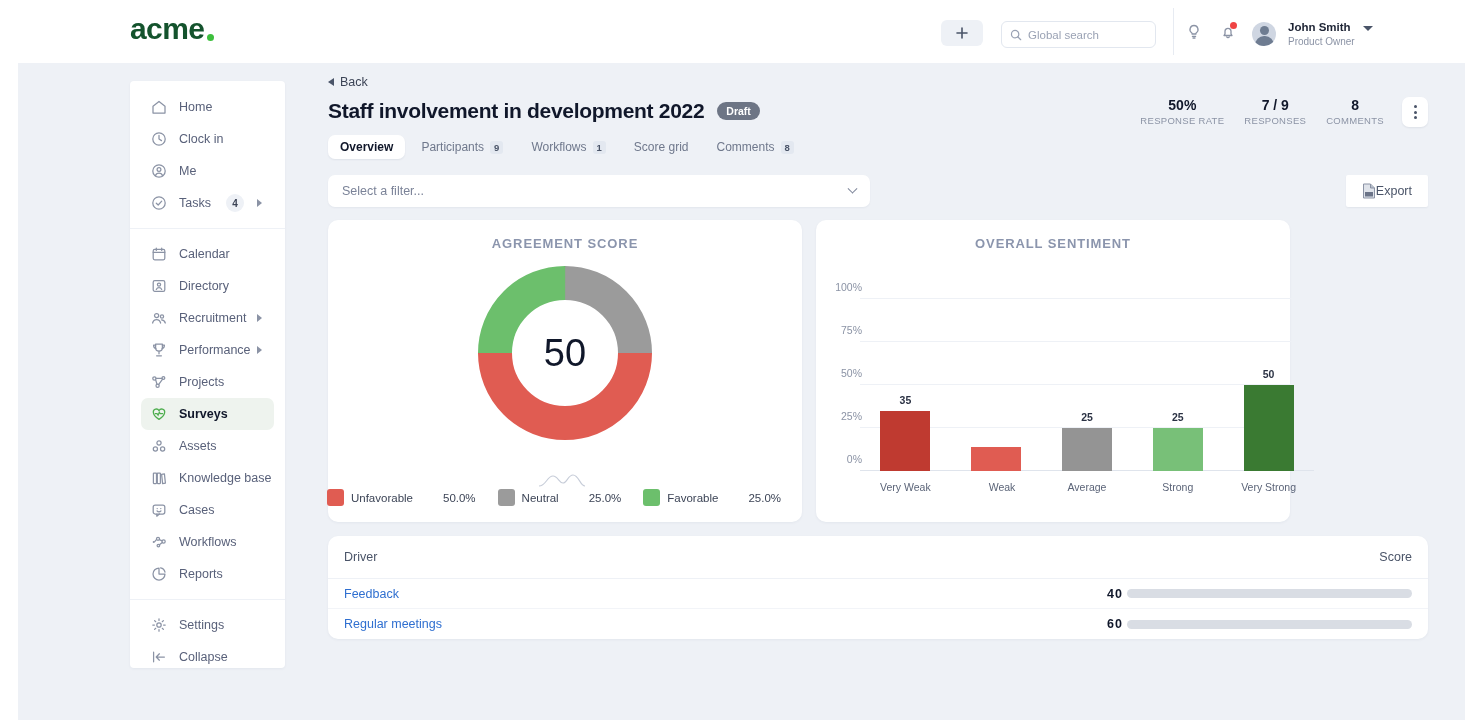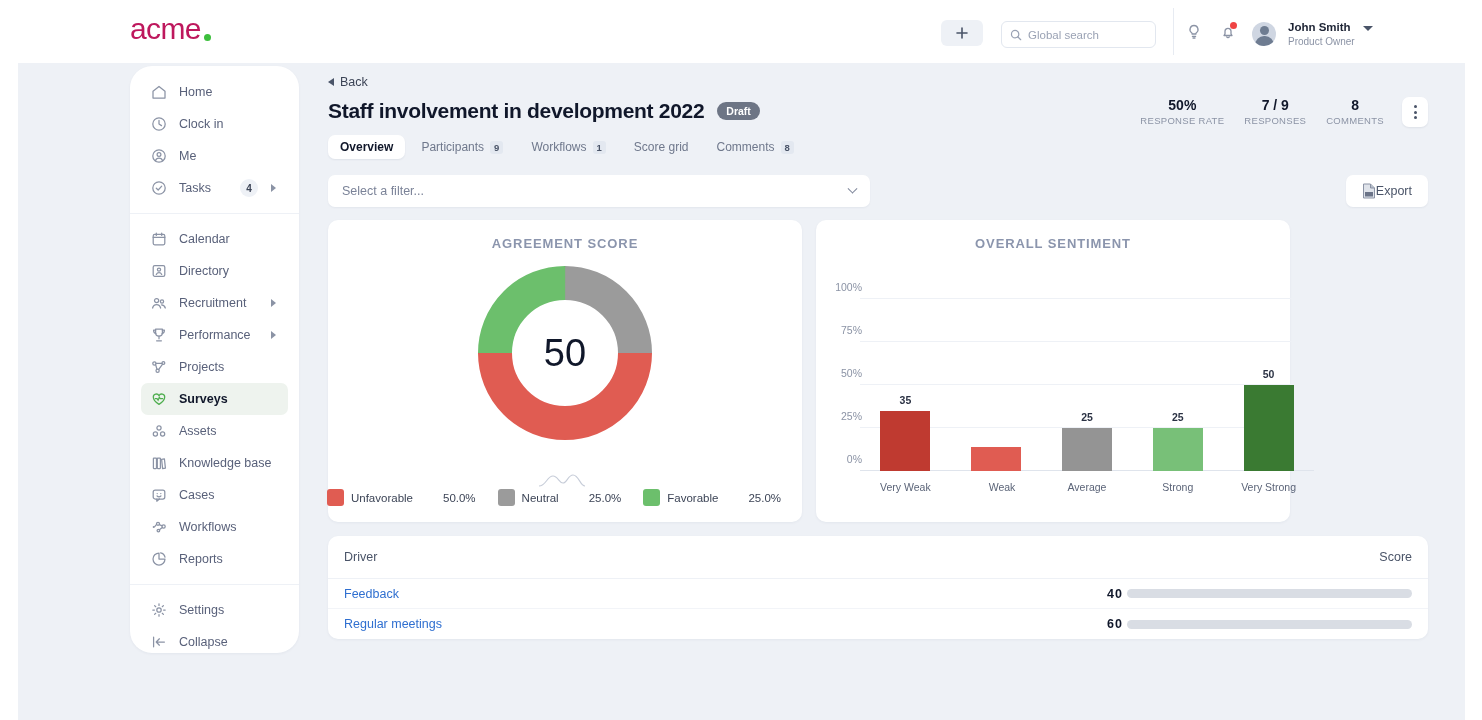--- a/index.html
+++ b/index.html
@@ -10,21 +10,21 @@
     overflow: hidden;
   }
   .app { position: relative; width: 1482px; height: 720px; background:#fff; }
 
   
   .topbar {
     position: absolute; left:0; top:0; width:1482px; height:63px;
     background:#ffffff; display:flex; align-items:center;
   }
   .logo-wrap{ position:absolute; left:130px; top:14px; display:flex; align-items:flex-end; }
-  .logo-text{ font-size:30px; font-weight:400; color:#be185d; letter-spacing:-0.6px; line-height:1; }
+  .logo-text{ font-size:30px; font-weight:700; color:#14532d; letter-spacing:-0.6px; line-height:1; }
   .logo-dot{ width:7px; height:7px; border-radius:50%; background:#3dbf3d; margin-left:3px; margin-bottom:3px; }
 
   .plus-btn{
     position:absolute; left:941px; top:20px; width:42px; height:26px;
     background:#eef1f6; border-radius:6px; display:flex; align-items:center; justify-content:center;
     color:#4a5468; font-size:16px; cursor:pointer;
   }
   .search-box{
     position:absolute; left:1001px; top:21px; width:155px; height:27px;
     border:1px solid #e2e7ef; border-radius:6px; background:#fff;
@@ -51,22 +51,22 @@
     border-left:5px solid transparent;border-right:5px solid transparent;border-top:5px solid #4a5468; cursor:pointer;}
 
   
   .page-bg{
     position:absolute; left:18px; top:63px; width:1447px; height:657px;
     background:#eef1f6;
   }
 
   
   .sidebar{
-    position:absolute; left:130px; top:66px; width:169px; height:587px;
-    background:#ffffff; border-radius:22px; padding:10px 0;
+    position:absolute; left:130px; top:81px; width:155px; height:587px;
+    background:#ffffff; border-radius:4px; padding:10px 0;
     box-shadow:0 1px 3px rgba(25,40,70,0.05);
   }
   .nav-item{
     display:flex; align-items:center; height:32px; margin:0 11px; padding:0 10px;
     border-radius:7px; cursor:pointer; position:relative;
   }
   .nav-item .ico{ width:16px;height:16px; margin-right:12px; flex:none; display:flex; align-items:center; justify-content:center; }
   .nav-item .lbl{ font-size:12.5px; color:#59617a; white-space:nowrap; }
   .nav-item.active{ background:#eef3ee; }
   .nav-item.active .lbl{ color:#10172a; font-weight:700; }
@@ -119,21 +119,21 @@
 
   
   .filter-row{ display:flex; align-items:center; margin-top:16px; }
   .filter-select{
     width:542px; height:32px; background:#fff; border-radius:7px;
     display:flex; align-items:center; justify-content:space-between; padding:0 14px;
     font-size:12.5px; color:#7b8398; cursor:pointer; box-shadow:0 1px 2px rgba(25,40,70,.05);
   }
   .chev-down{ width:7px;height:7px;border-right:1.6px solid #7b8398;border-bottom:1.6px solid #7b8398;transform:rotate(45deg) translate(-2px,-2px); }
   .export-btn{
-    position:absolute; right:0; height:32px; background:#fff; border-radius:7px;
+    position:absolute; right:0; height:32px; background:#fff; border-radius:2px;
     display:flex; align-items:center; gap:0; padding:0 16px; cursor:pointer;
     box-shadow:0 1px 2px rgba(25,40,70,.06);
   }
   .export-label{ font-size:12.5px; color:#4a5468; }
 
   
   .cards{ display:flex; gap:14px; margin-top:13px; }
   .card{
     background:#fff; border-radius:10px; box-shadow:0 1px 3px rgba(25,40,70,.05);
     width:474px; height:302px; position:relative; padding-top:16px;

